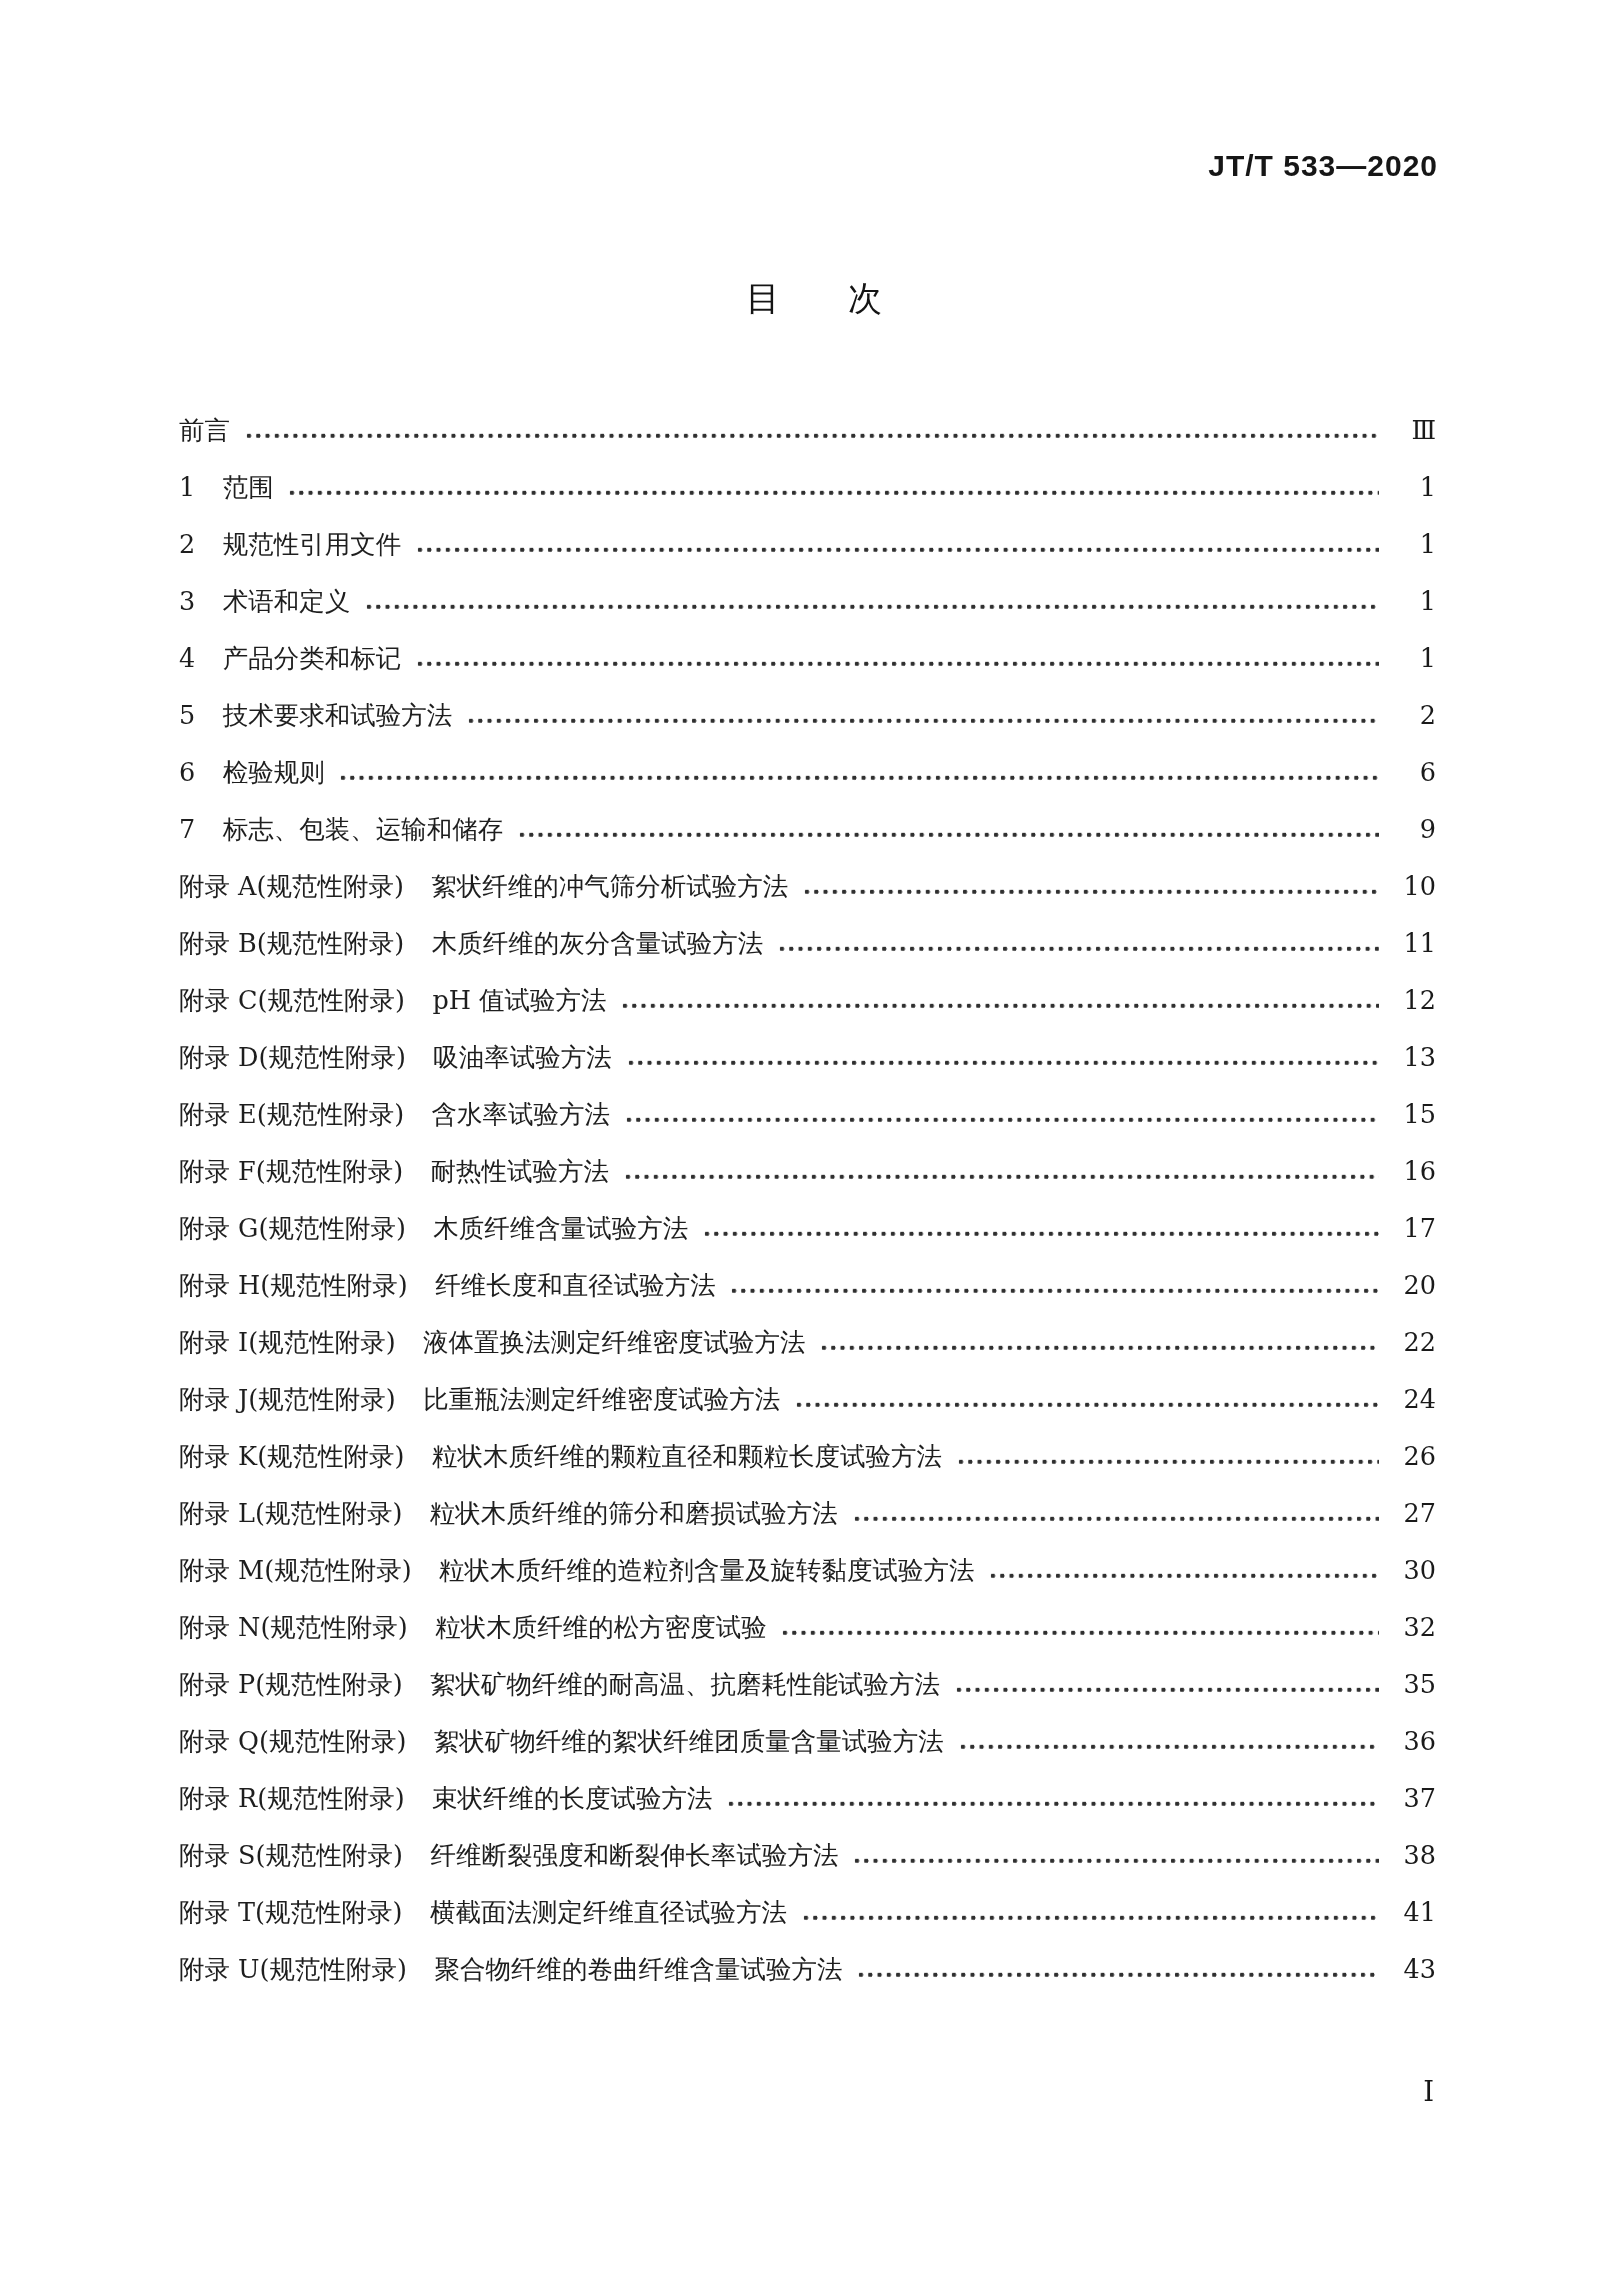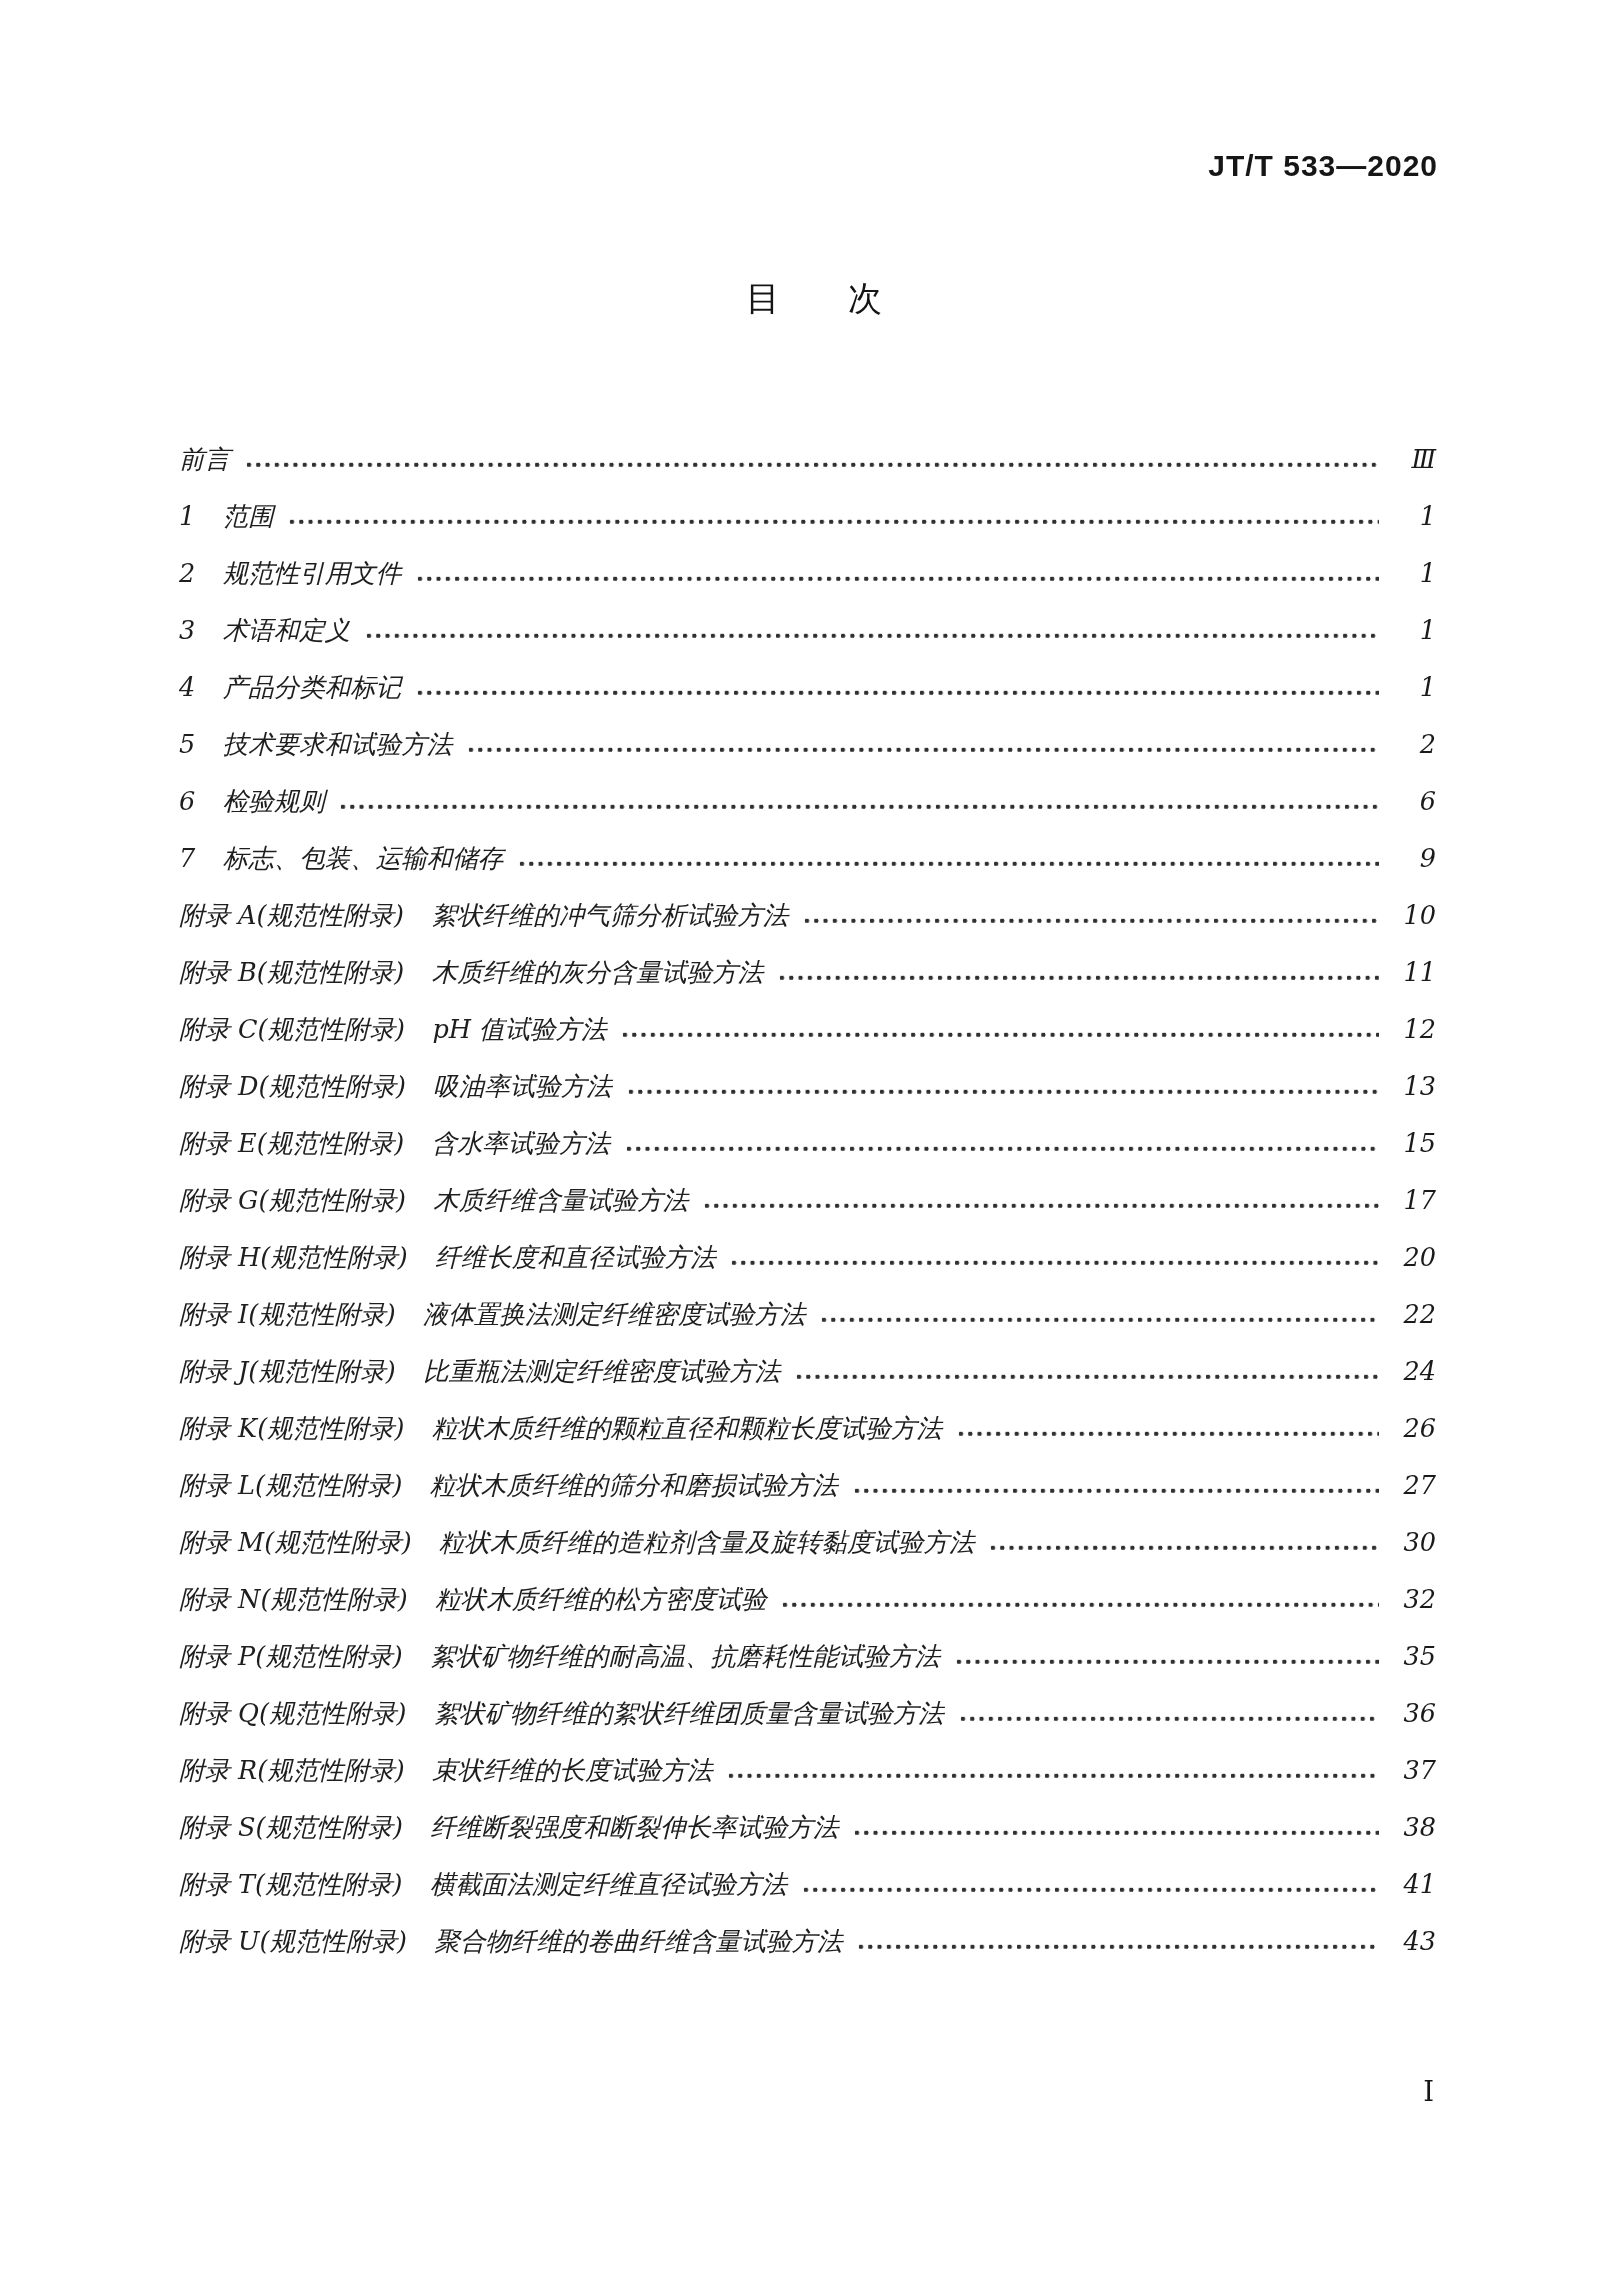--- a/index.html
+++ b/index.html
@@ -34,23 +34,22 @@
     text-align: center;
     font-size: 34px;
     font-weight: normal;
     font-family: "DejaVu Sans", "Liberation Sans", sans-serif;
     color: #141414;
     white-space: pre;
   }
   .toc {
     position: absolute;
     left: 179px;
-    top: 431px;
+    top: 402px;
     width: 1257px;
-    font-style: italic;
   }
   .toc-row {
     display: flex;
     align-items: center;
     height: 57px;
     font-size: 25.5px;
     line-height: 1;
     white-space: nowrap;
   }
   .toc-row .prefix { white-space: pre; }
@@ -173,20 +172,26 @@
     <span class="pageno">13</span>
   </div>
 
   <div class="toc-row">
     <span class="prefix">附录 E(规范性附录)</span>
     <span class="label">含水率试验方法</span>
     <span class="dots"></span>
     <span class="pageno">15</span>
   </div>
 
+  <div class="toc-row">
+    <span class="prefix">附录 F(规范性附录)</span>
+    <span class="label">耐热性试验方法</span>
+    <span class="dots"></span>
+    <span class="pageno">16</span>
+  </div>
 
   <div class="toc-row">
     <span class="prefix">附录 G(规范性附录)</span>
     <span class="label">木质纤维含量试验方法</span>
     <span class="dots"></span>
     <span class="pageno">17</span>
   </div>
 
   <div class="toc-row">
     <span class="prefix">附录 H(规范性附录)</span>

